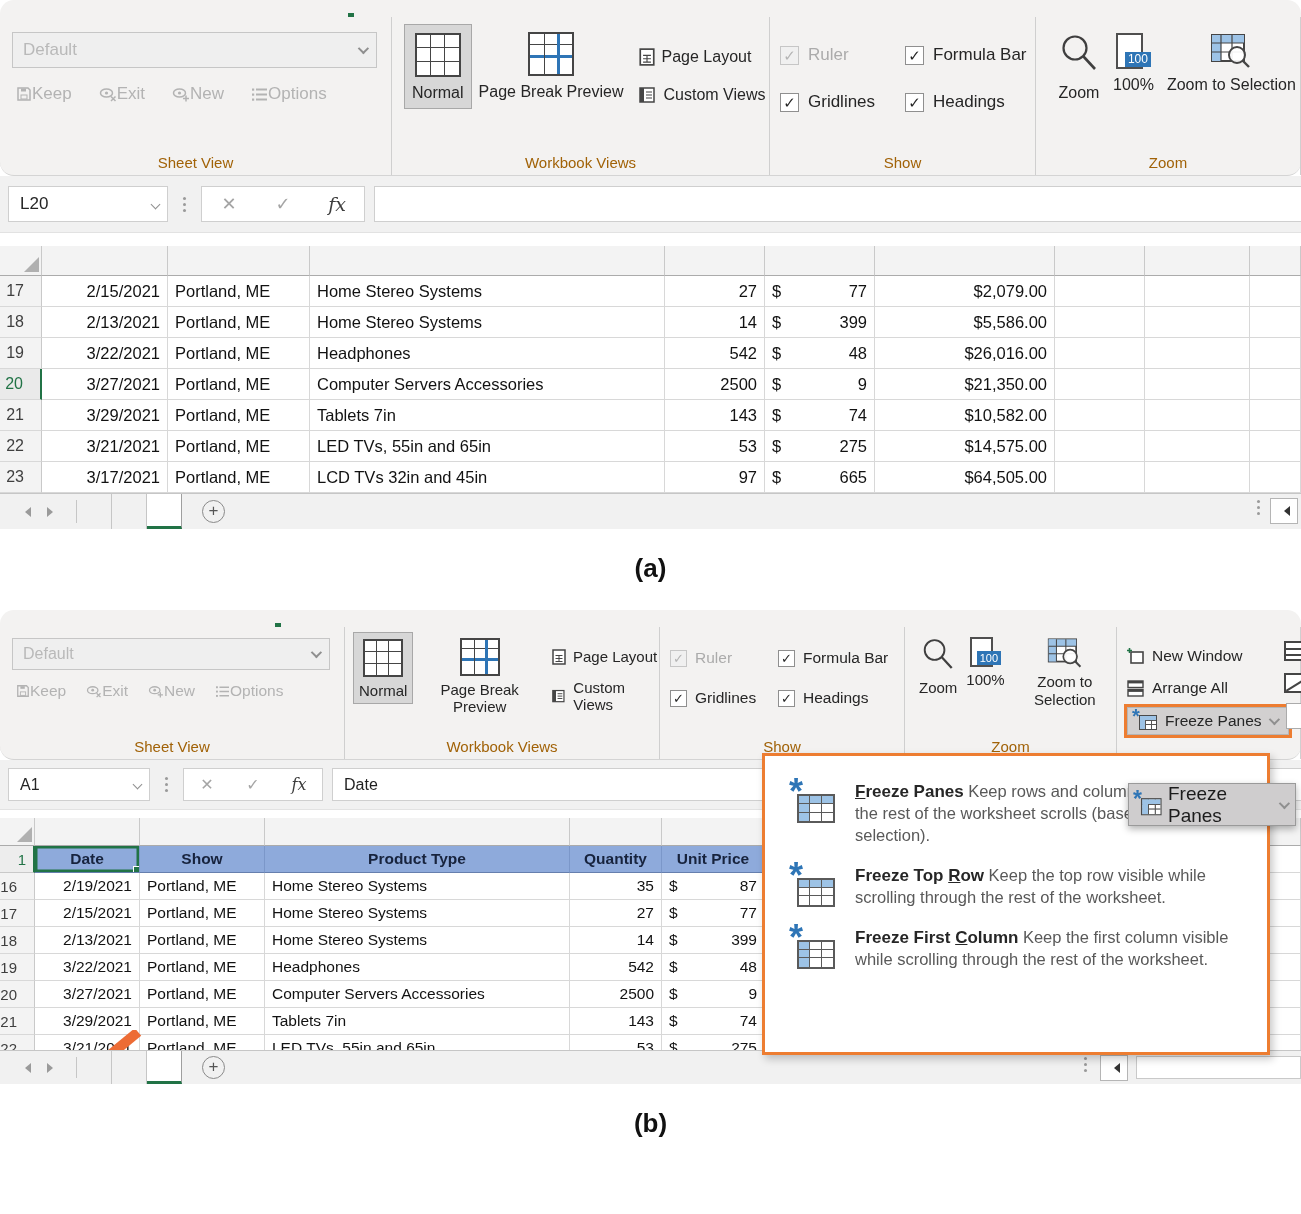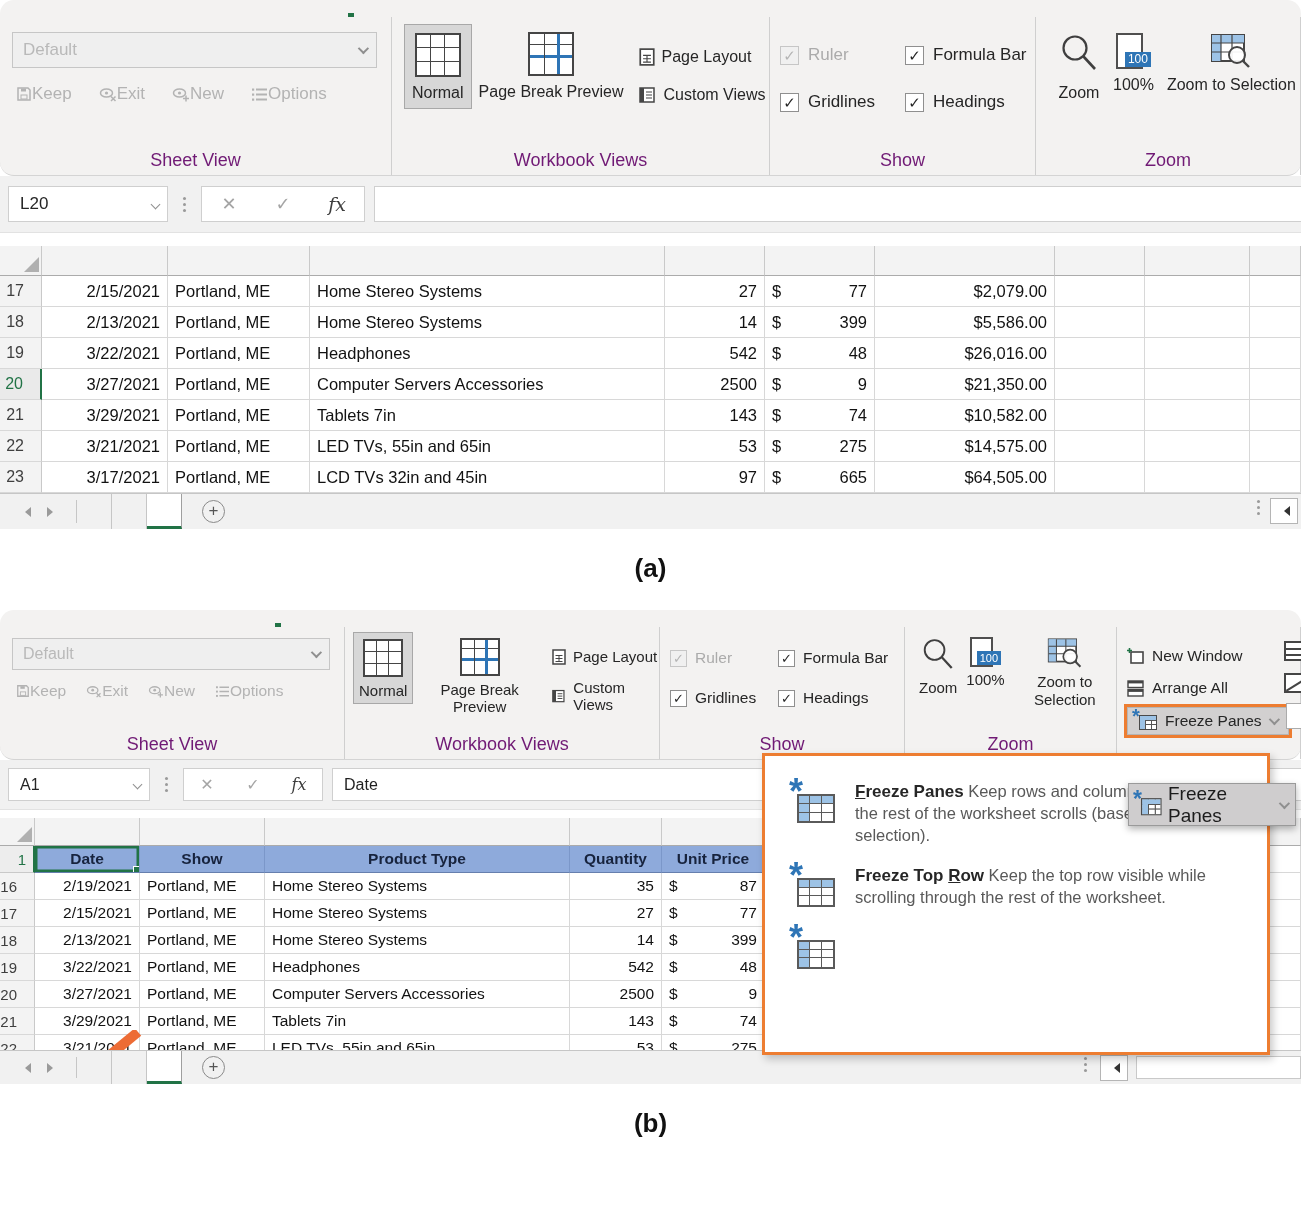--- a/index.html
+++ b/index.html
@@ -12,21 +12,21 @@
   .pa .menu-row { gap:47px; }
   .pb .menu-row { gap:36px; font-size:16px; padding:9px 0 8px 26px; }
   .menu-tab { position:relative; cursor:default; }
   .menu-tab.active { font-weight:600; }
   .menu-tab.active::after { content:""; position:absolute; left:-3px; right:-3px; bottom:-8px; height:4px; background:#217346; }
 
   .groups-row { display:flex; align-items:stretch; }
   .pa .groups-row { height:158px; }
   .pb .groups-row { height:132px; }
   .group { position:relative; border-right:1px solid #cfcfcf; flex:none; }
-  .group-label { position:absolute; bottom:4px; left:0; width:100%; text-align:center; font-size:18px; color:#701a75; }
+  .group-label { position:absolute; bottom:4px; left:0; width:100%; text-align:center; font-size:15px; color:#a16207; }
 
   
   .pa .g-sheetview { width:392px; } .pb .g-sheetview { width:345px; }
   .combo { margin:15px 14px 0 12px; height:36px; background:#efefef; border:1px solid #c6c6c6; display:flex; align-items:center; justify-content:space-between; padding:0 10px; font-size:17px; color:#b9b9b9; }
   .pb .combo { height:32px; margin-top:11px; font-size:16px; }
   .chev { width:8px; height:8px; border-right:2px solid #8f8f8f; border-bottom:2px solid #8f8f8f; transform:rotate(45deg) translateY(-2px); flex:none; }
   .sv-btns { display:flex; align-items:center; gap:27px; padding:16px 0 0 16px; font-size:17px; color:#b3b3b3; }
   .pb .sv-btns { gap:20px; padding-top:12px; font-size:15.5px; }
   .sv-btn { display:flex; align-items:center; gap:0; }
 
@@ -901,20 +901,24 @@
             <i></i>
             <i></i>
             <i></i>
             <i></i>
             <i></i>
             <i></i>
             <i></i>
           </span>
           <span class="star"></span>
         </span>
+        <span class="dd-text">
+          <span class="dd-title"><span>Freeze First </span><span class="key">C</span><span>olumn</span></span>
+          <span class="dd-desc">Keep the first column visible while scrolling through the rest of the worksheet.</span>
+        </span>
       </div>
     </div>
 
   <div class="overlay-btn">
     <span class="fmini"><span class="g"></span><span class="star"></span></span>
     <span>Freeze Panes</span>
     <span class="chev"></span>
   </div>
 </div>
 

